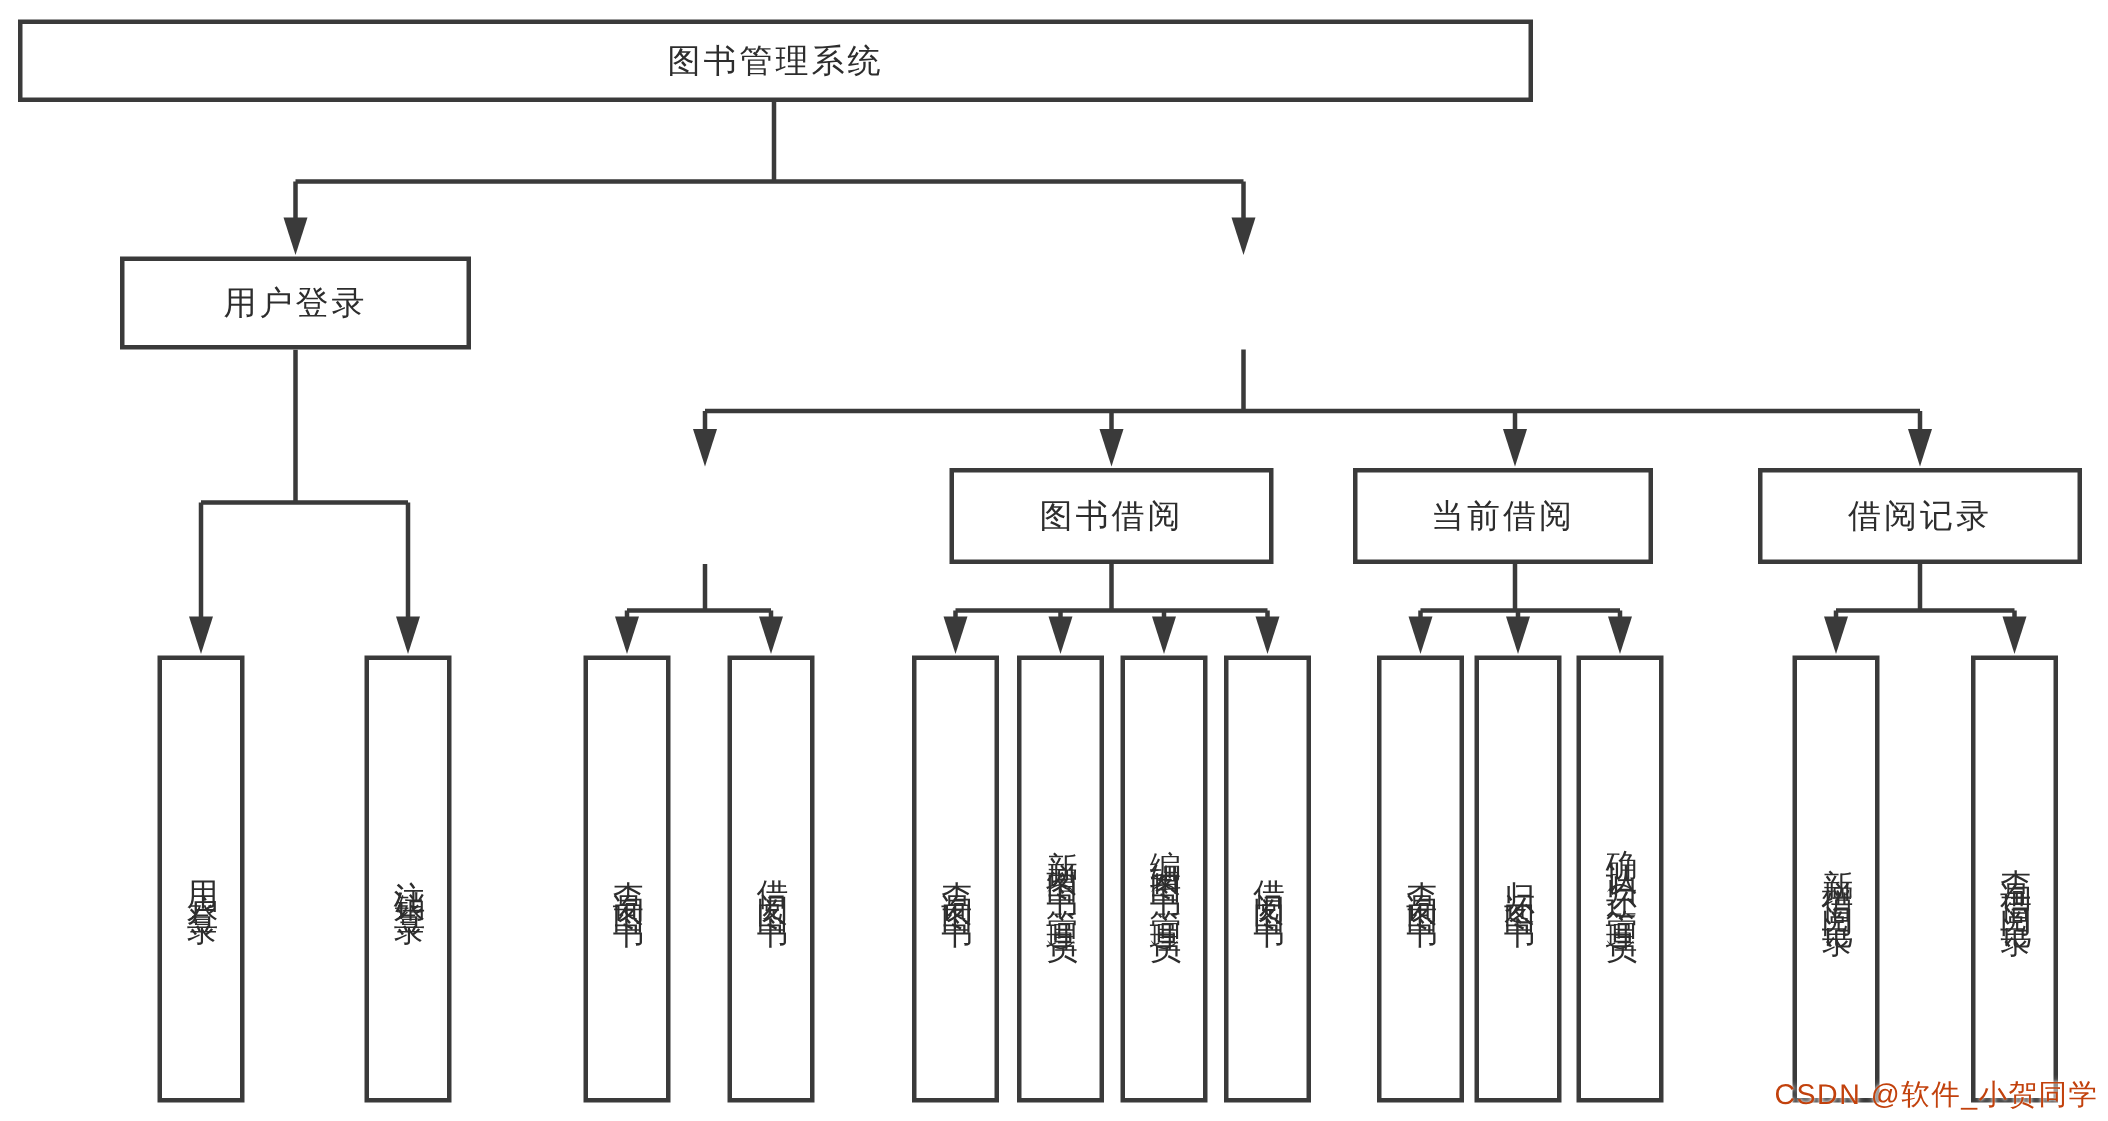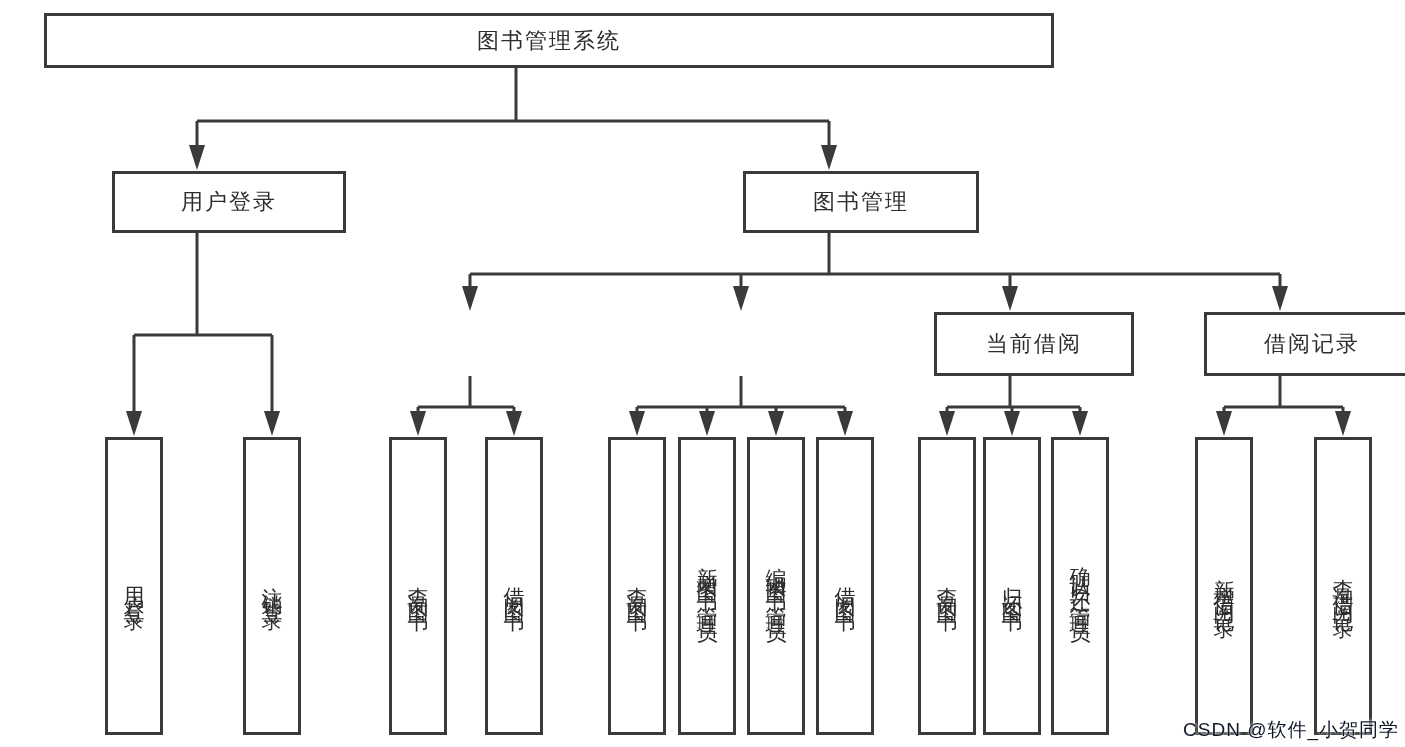--- a/index.html
+++ b/index.html
@@ -21,35 +21,35 @@
     position: absolute;
     box-sizing: border-box;
     border: 3px solid #3a3a3a;
     background: #ffffff;
     display: flex;
     align-items: center;
     justify-content: center;
     color: #2d2d2d;
     z-index: 2;
   }
-  .hbox { font-size: 22px; letter-spacing: 2px; margin-left: 32px; }
+  .hbox { font-size: 22px; letter-spacing: 2px; }
   .vbox .vtext {
     writing-mode: vertical-rl;
     text-orientation: mixed;
     font-size: 21px;
     letter-spacing: 8px;
     color: #2d2d2d;
     white-space: nowrap;
   }
   .watermark {
     position: absolute;
     right: 6px;
     bottom: 4px;
     font-size: 19px;
-    color: #0f172a;
+    color: #c2410c;
     letter-spacing: 1px;
     z-index: 5;
     text-shadow: 0 0 4px #ffffff, 0 0 2px #ffffff;
   }
 </style>
 </head>
 <body>
 
 <div class="stage">
 
@@ -93,24 +93,24 @@
     </g>
   </svg>
 
   <div class="node hbox" style="left:12px; top:13px; width:1010px; height:55px;">
     <span>图书管理系统</span>
   </div>
 
   <div class="node hbox" style="left:80px; top:171px; width:234px; height:62px;">
     <span>用户登录</span>
   </div>
-  <div class="node hbox" style="left:711px; top:171px; width:236px; height:62px;">
-    <span>图书管理</span>
+
+  <div class="node hbox" style="left:633px; top:312px; width:216px; height:64px;">
+    <span>图书借阅</span>
   </div>
-
   <div class="node hbox" style="left:902px; top:312px; width:200px; height:64px;">
     <span>当前借阅</span>
   </div>
   <div class="node hbox" style="left:1172px; top:312px; width:216px; height:64px;">
     <span>借阅记录</span>
   </div>
 
   <div class="node vbox" style="left:105px; top:437px; width:58px; height:298px;">
     <span class="vtext">用户登录</span>
   </div>

